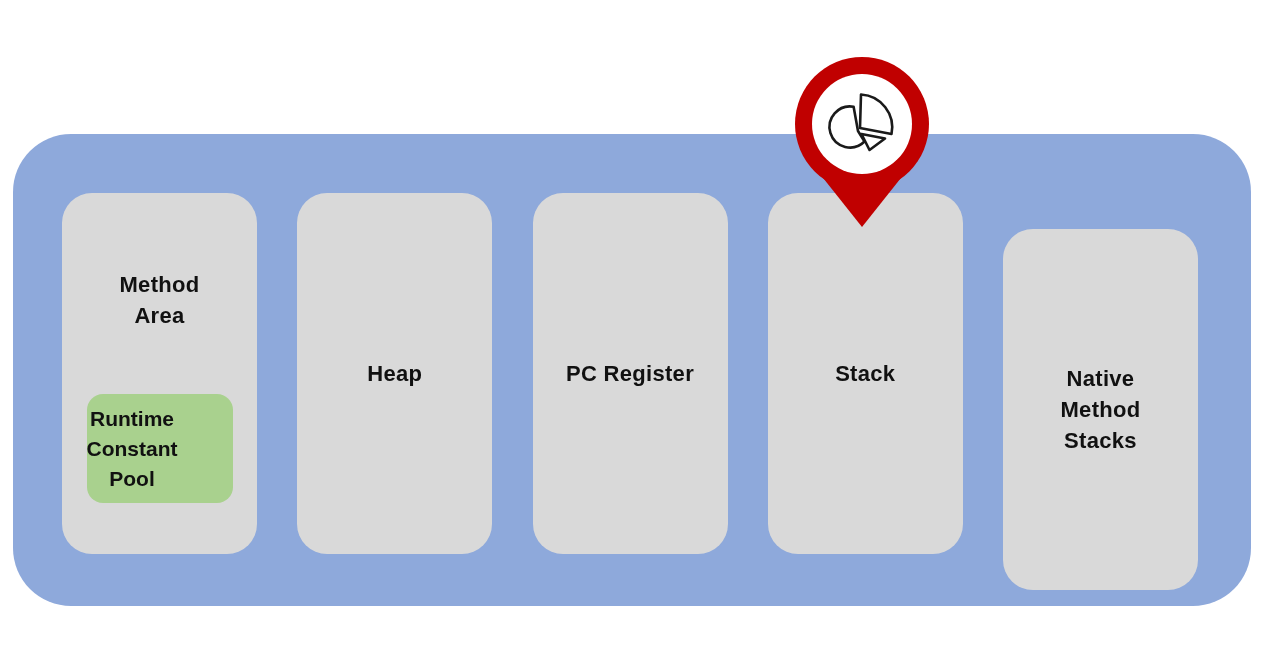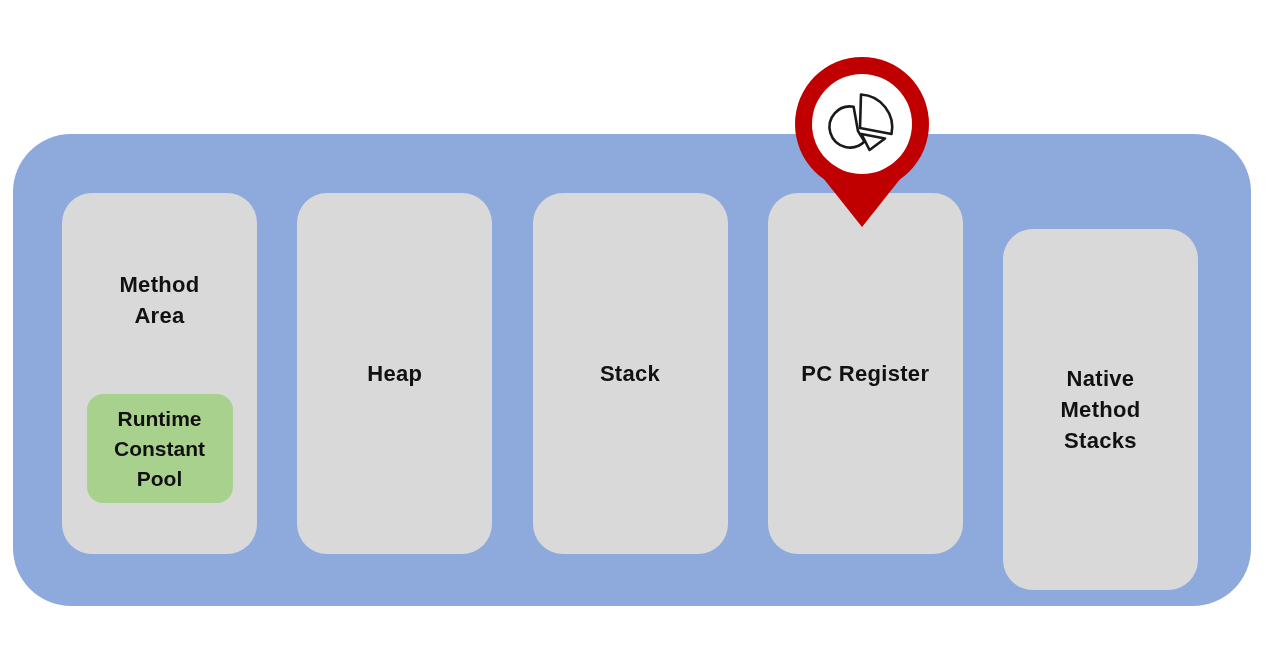--- a/index.html
+++ b/index.html
@@ -50,21 +50,21 @@
     box-sizing: border-box;
   }
 
   .sub-box {
     margin-top: 63px;
     width: 146px; height: 109px;
     border-radius: 16px;
     background: #A9D18E;
     display: flex;
     align-items: center;
-    justify-content: center;
+    justify-content: flex-start;
     text-align: center;
   }
   .sub-box .sub-label {
     font-weight: bold;
     font-size: 21px;
     line-height: 30px;
     color: #111111;
     white-space: pre-line;
   }
 
@@ -89,25 +89,25 @@
 Constant
 Pool</div>
       </div>
     </div>
 
     <div class="region-box" style="background-color: rgb(217, 217, 217);">
       <div class="region-label">Heap</div>
     </div>
 
     <div class="region-box" style="background-color: rgb(217, 217, 217);">
-      <div class="region-label">Stack</div>
+      <div class="region-label">PC Register</div>
     </div>
 
     <div class="region-box" style="background-color: rgb(217, 217, 217);">
-      <div class="region-label">PC Register</div>
+      <div class="region-label">Stack</div>
     </div>
 
     <div class="region-box" style="background-color: rgb(217, 217, 217); margin-top: 36px;">
       <div class="region-label">Native
 Method
 Stacks</div>
     </div>
 
   </div>
 

